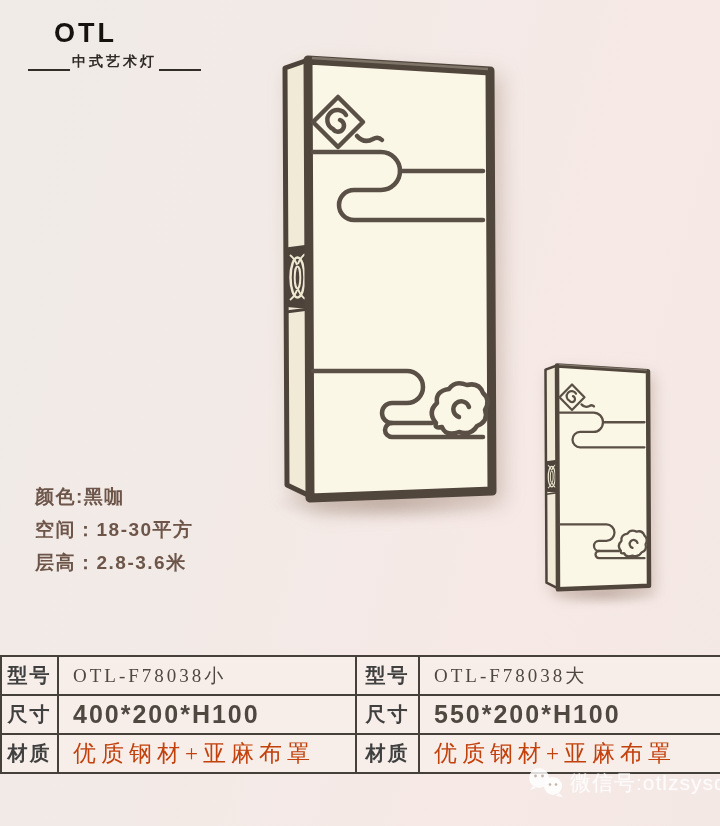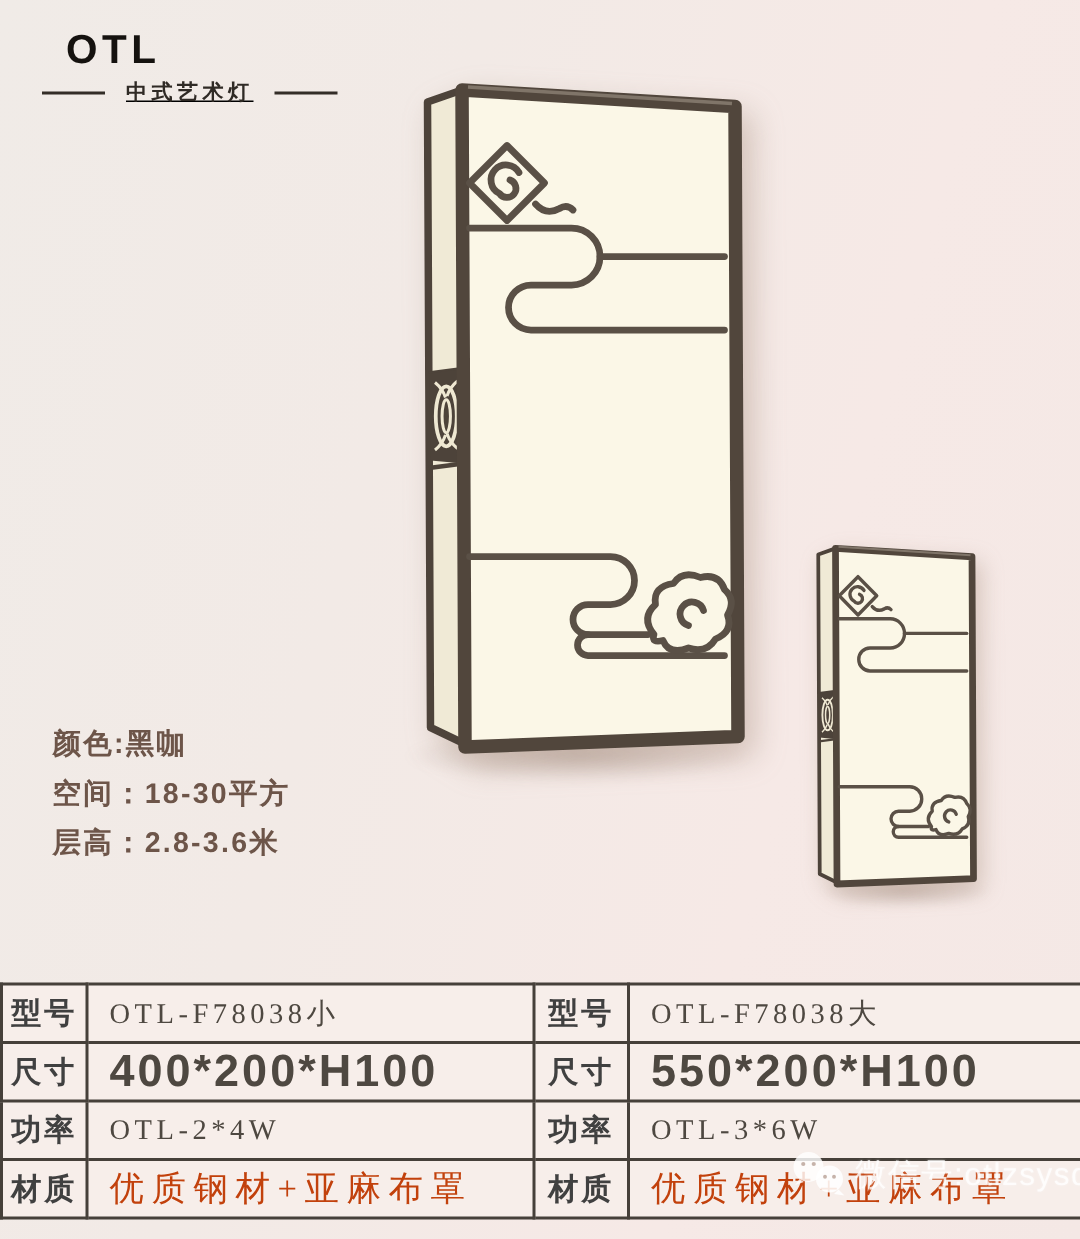--- a/index.html
+++ b/index.html
@@ -7,24 +7,24 @@
   body { font-family:"Liberation Sans","DejaVu Sans",sans-serif; overflow:hidden; }
 
   .page {
     position:relative; width:720px; height:826px; overflow:hidden;
     background:linear-gradient(105deg,#f0ebe7 0%,#f2eae6 35%,#f6e9e6 70%,#f4e8e5 100%);
   }
 
   
   .logo { position:absolute; left:28px; top:18px; }
   .brand {
-    margin-left:16px; font-size:27px; font-weight:800; letter-spacing:3px;
+    margin-left:26px; font-size:27px; font-weight:800; letter-spacing:3px;
     color:#15120f;
   }
-  .tagline-row { display:flex; align-items:center; gap:14px; margin-top:4px;text-decoration:underline; }
+  .tagline-row { display:flex; align-items:flex-end; gap:2px; margin-top:4px; }
   .tagline-line { width:42px; height:2px; background:#332d27; }
   .tagline-text { font-size:14px; letter-spacing:3px; color:#2f2a25; font-weight:600; }
 
   
   .lamp-main {
     position:absolute; left:270px; top:55px; width:240px; height:460px;
     filter:drop-shadow(7px 9px 10px rgba(150,120,100,0.35));
   }
   .lamp-small {
     position:absolute; left:538px; top:363px; width:120px; height:235px;
@@ -48,21 +48,21 @@
     position:absolute; left:0; top:655px; width:720px;
     border-collapse:collapse; table-layout:fixed;
   }
   .spec td { border:2px solid #46403a; height:39px; background:#f7eeea; vertical-align:middle; }
   .lbl {
     text-align:center; font-weight:700; font-size:20px; letter-spacing:2px;
     color:#404040;
   }
   .val { padding-left:14px; color:#4e4841; white-space:nowrap; }
   .val-serif { font-family:"Liberation Serif","DejaVu Serif",serif; font-size:19px; letter-spacing:3px; }
-  .val-sans  { font-family:"Liberation Sans","DejaVu Sans",sans-serif; font-size:30px; letter-spacing:2px; font-weight:600; }
+  .val-sans  { font-family:"Liberation Sans","DejaVu Sans",sans-serif; font-size:25px; letter-spacing:2px; font-weight:600; }
   .val-material {
     font-family:"Liberation Serif","DejaVu Serif",serif;
     font-size:23px; letter-spacing:5px; color:#c2410c;
   }
 
   
   .watermark {
     position:absolute; left:524px; top:764px; display:flex; align-items:center;
     gap:2px; z-index:5; pointer-events:none;
   }
@@ -147,26 +147,20 @@
       <td class="lbl">型号</td>
       <td class="val val-serif">OTL-F78038大</td>
     </tr>
     <tr>
       <td class="lbl">尺寸</td>
       <td class="val val-sans">400*200*H100</td>
       <td class="lbl">尺寸</td>
       <td class="val val-sans">550*200*H100</td>
     </tr>
     <tr>
-      <td class="lbl">功率</td>
-      <td class="val val-serif">OTL-2*4W</td>
-      <td class="lbl">功率</td>
-      <td class="val val-serif">OTL-3*6W</td>
-    </tr>
-    <tr>
       <td class="lbl">材质</td>
       <td class="val val-material">优质钢材+亚麻布罩</td>
       <td class="lbl">材质</td>
       <td class="val val-material">优质钢材+亚麻布罩</td>
     </tr>
   </tbody>
     </table>
 
   <div class="watermark">
     <svg width="44" height="38" viewBox="0 0 44 38">

